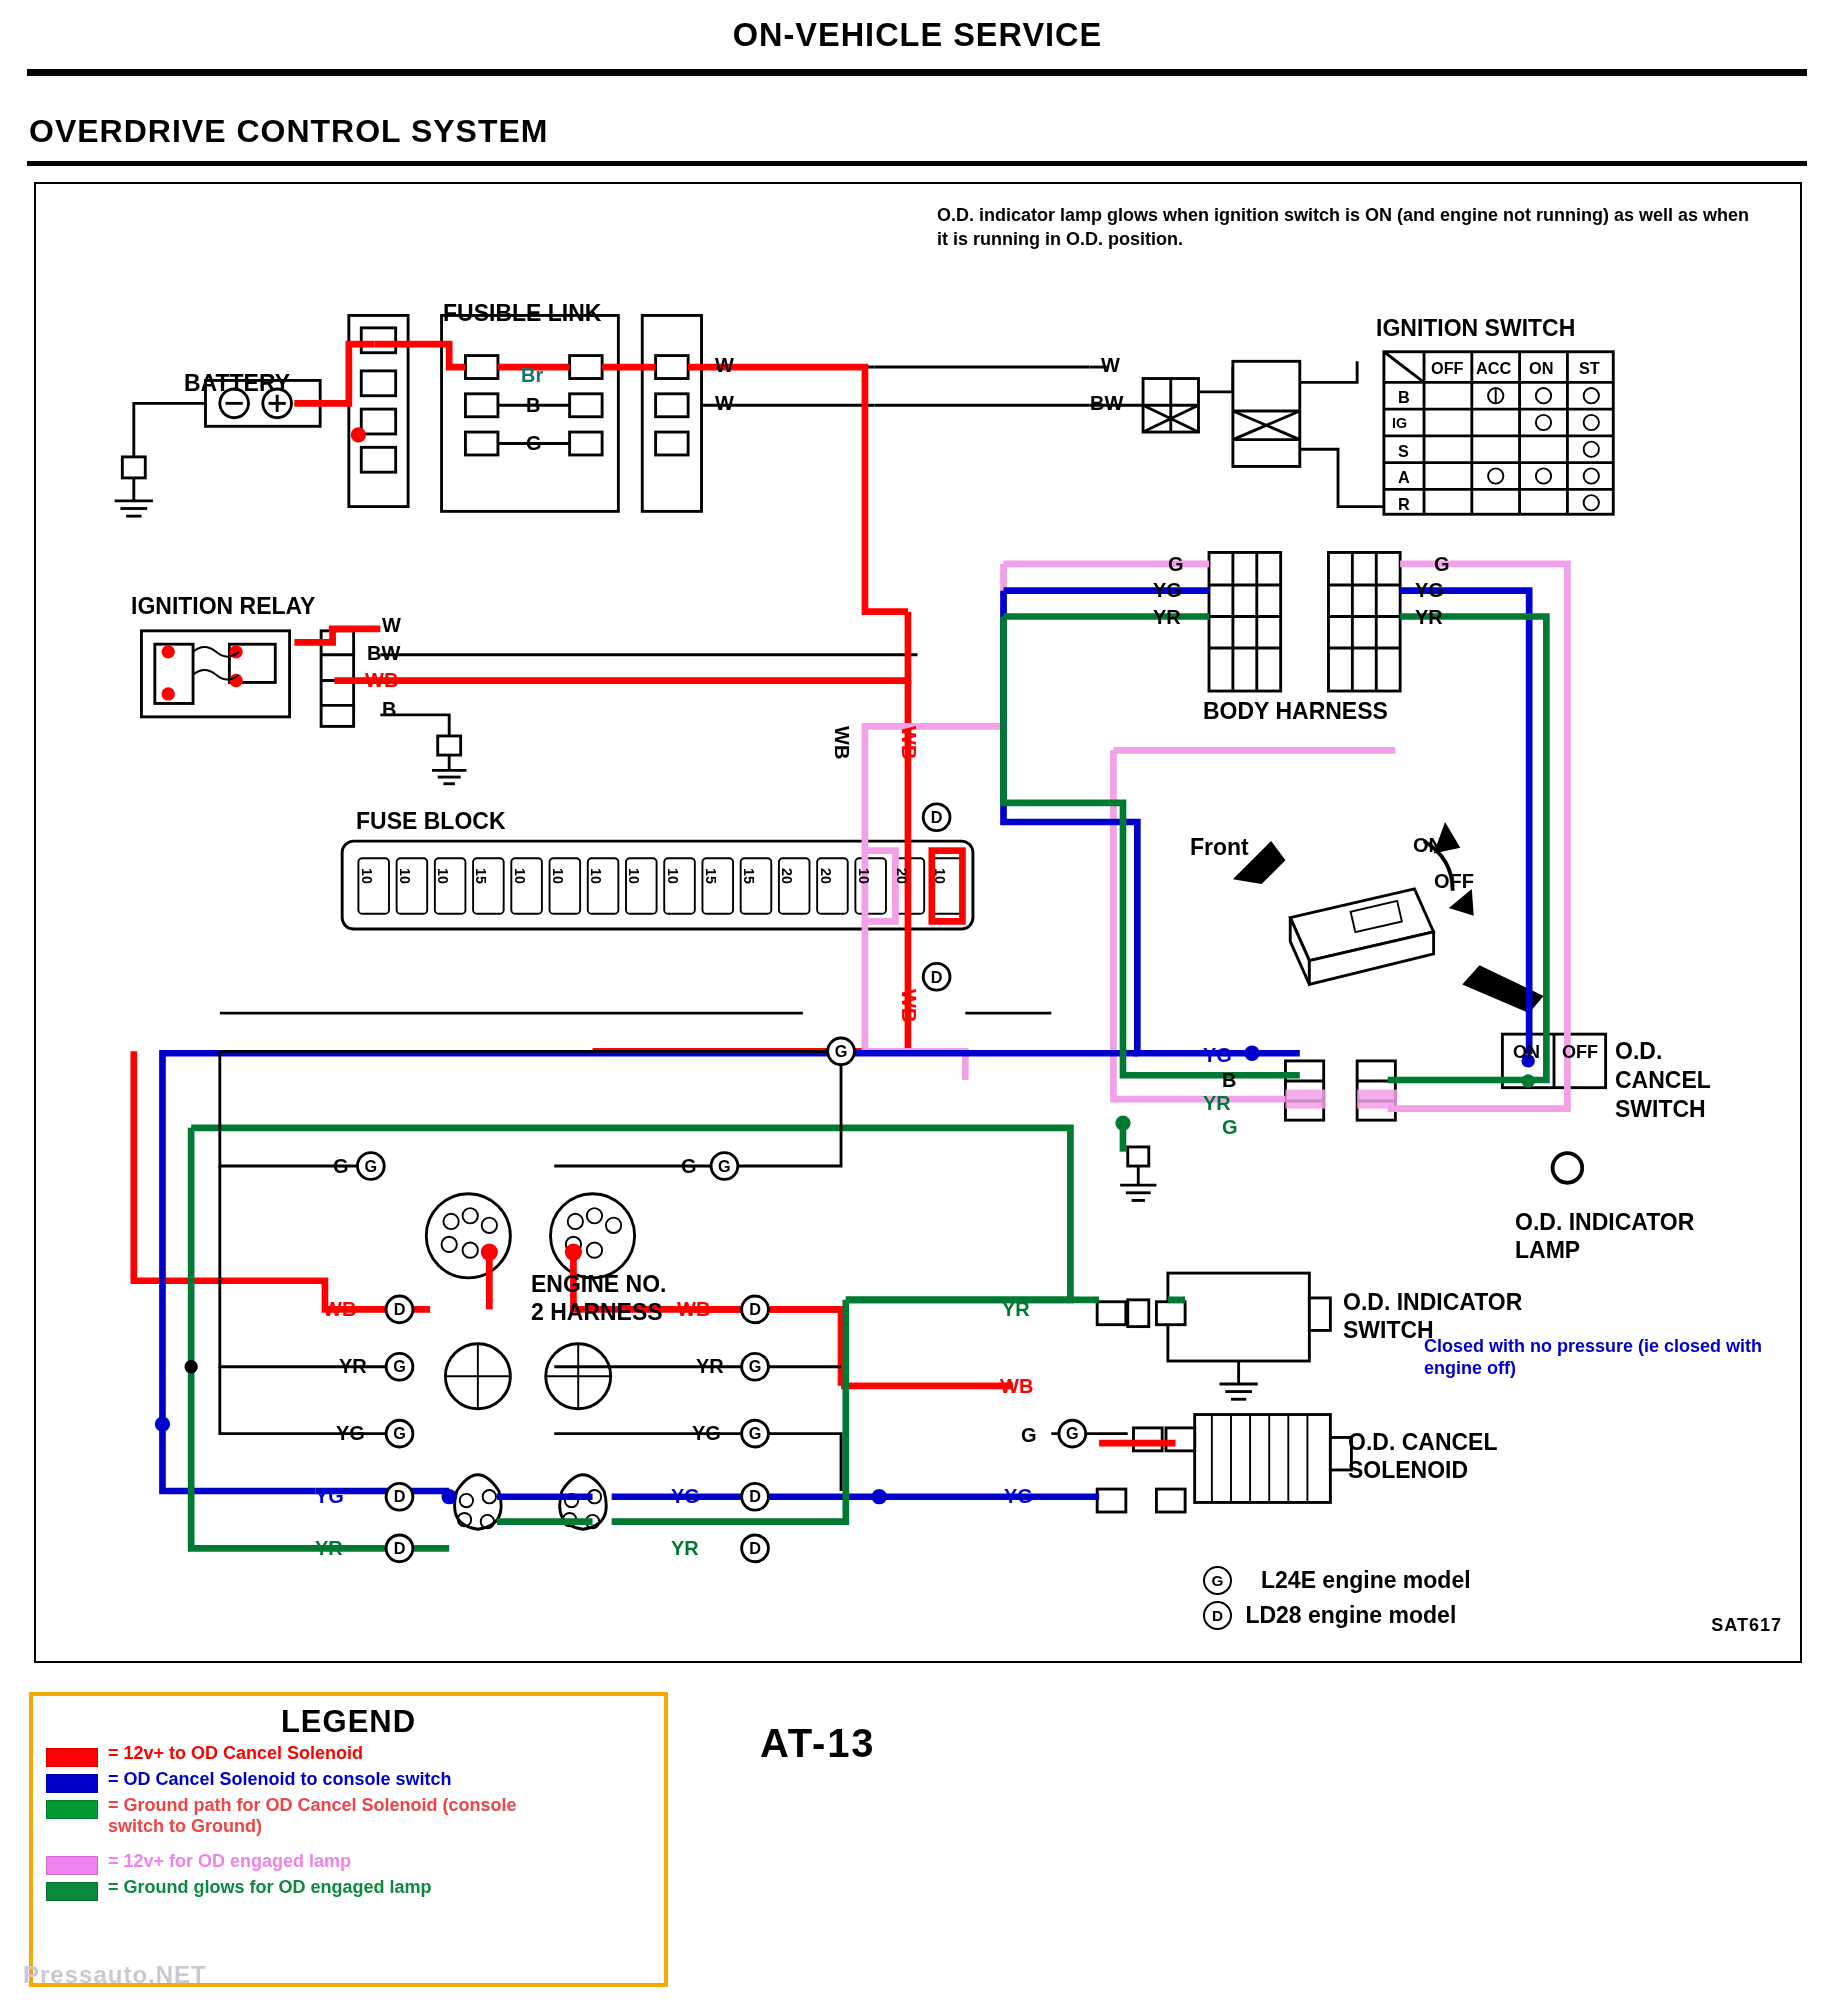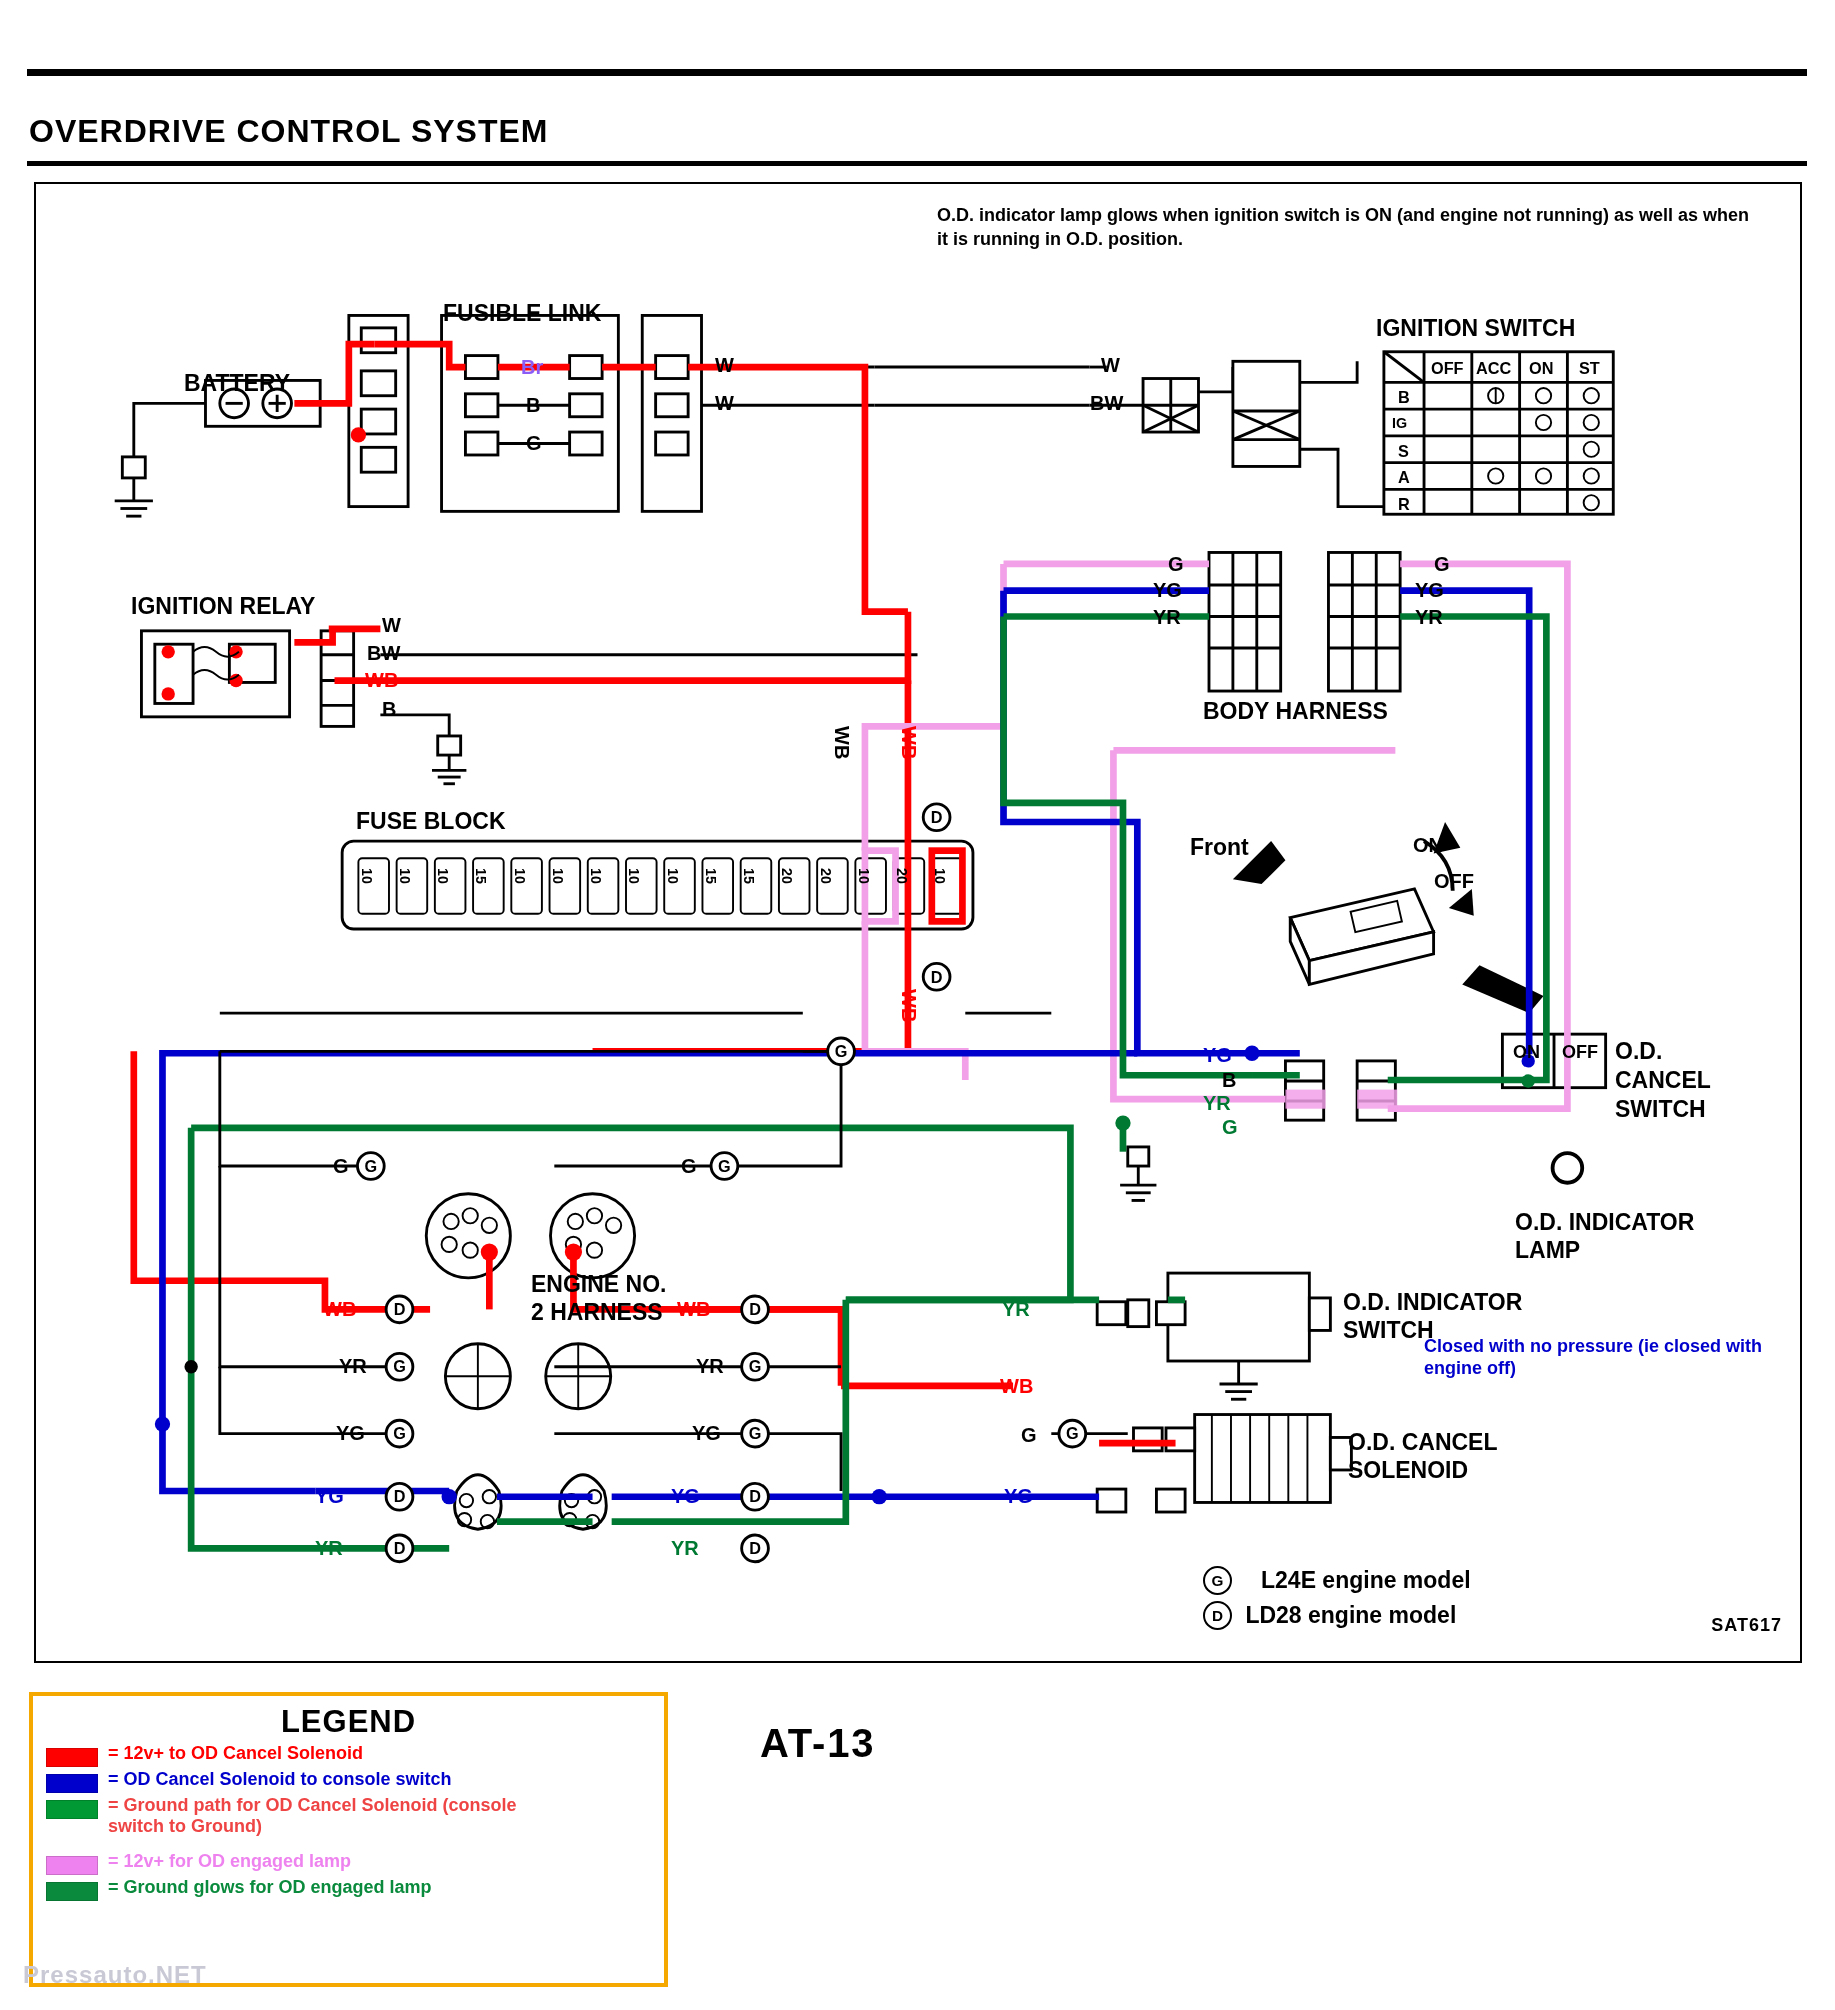--- a/index.html
+++ b/index.html
@@ -21,20 +21,21 @@
   .ltext{font-size:18px;font-weight:bold;line-height:1.2;}
   .atnum{position:absolute;left:760px;top:1721px;font-size:40px;font-weight:bold;letter-spacing:1.9px;}
   .wm{position:absolute;left:23px;top:1961px;font-size:24px;font-weight:bold;color:#c9c9d6;letter-spacing:1px;}
   svg{position:absolute;left:0;top:0;overflow:visible;}
 </style>
 </head>
 <body>
 
 <div class="page">
 
+  <div class="hdr-title">ON-VEHICLE SERVICE</div>
   <div class="hdr-rule"></div>
   <div class="sec-title">OVERDRIVE CONTROL SYSTEM</div>
   <div class="sec-rule"></div>
 
   <div class="frame"></div>
 
   <div class="note">O.D. indicator lamp glows when ignition switch is ON (and engine not running) as well as when it is running in O.D. position.</div>
 
   <svg width="1835" height="2010" viewBox="0 0 1920 2103">
     <g stroke="#000" fill="none" stroke-width="3">
@@ -418,21 +419,21 @@
   <div class="lbl t13" style="left:1431px;top:359px;">OFF</div>
   <div class="lbl t13" style="left:1476px;top:359px;">ACC</div>
   <div class="lbl t13" style="left:1529px;top:359px;">ON</div>
   <div class="lbl t13" style="left:1579px;top:359px;">ST</div>
   <div class="lbl t13" style="left:1398px;top:388px;">B</div>
   <div class="lbl t12" style="left:1392px;top:415px;">IG</div>
   <div class="lbl t13" style="left:1398px;top:442px;">S</div>
   <div class="lbl t13" style="left:1398px;top:468px;">A</div>
   <div class="lbl t13" style="left:1398px;top:495px;">R</div>
 
-  <div class="lbl t16" style="left:521px;top:356px;color:#8b5cf6;">Br</div>
+  <div class="lbl t16" style="left:521px;top:364px;color:#0f766e;">Br</div>
   <div class="lbl t16" style="left:526px;top:394px;">B</div>
   <div class="lbl t16" style="left:526px;top:432px;">G</div>
 
   <div class="lbl t16" style="left:715px;top:354px;">W</div>
   <div class="lbl t16" style="left:715px;top:392px;">W</div>
   <div class="lbl t16" style="left:1101px;top:354px;">W</div>
   <div class="lbl t16" style="left:1090px;top:392px;">BW</div>
   <div class="lbl t16" style="left:382px;top:614px;">W</div>
   <div class="lbl t16" style="left:367px;top:642px;">BW</div>
   <div class="lbl t16" style="left:365px;top:669px;color:#ff0000;">WB</div>

